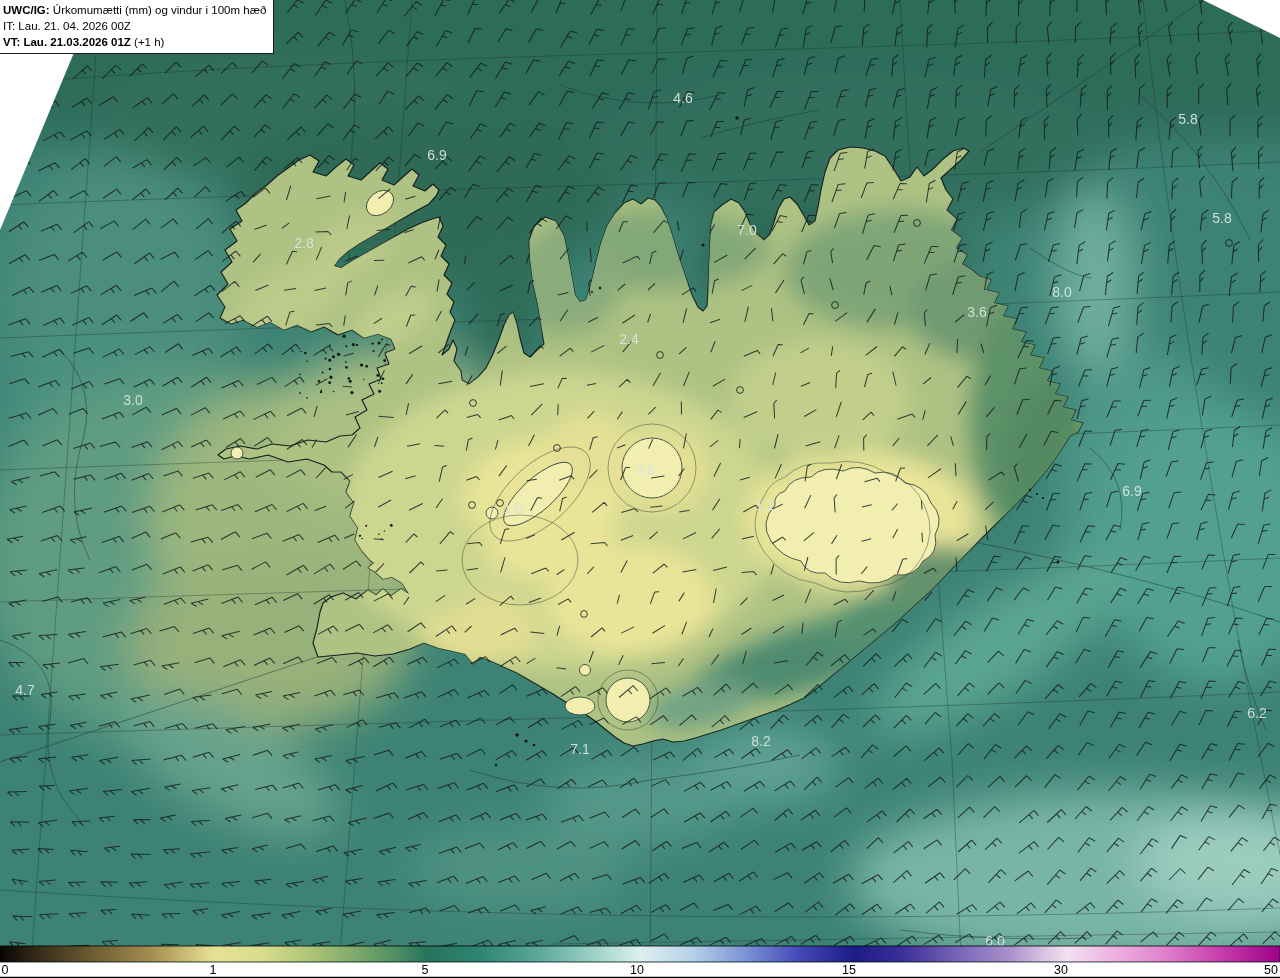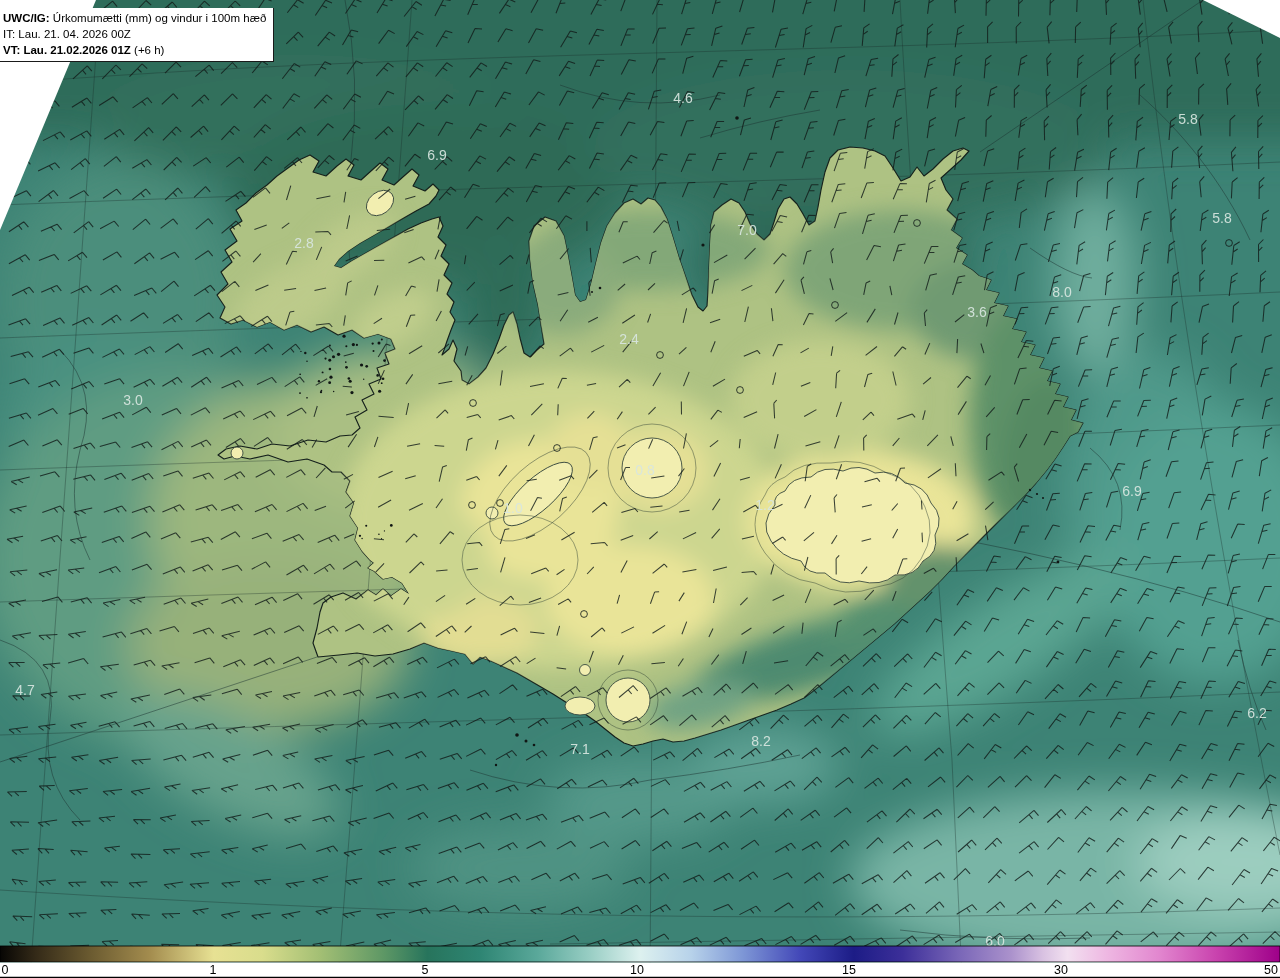--- a/index.html
+++ b/index.html
@@ -1,18 +1,18 @@
 <!DOCTYPE html>
 <html><head>
 <meta charset="utf-8">
 <style>
   html,body{margin:0;padding:0;background:#fff;width:1280px;height:978px;overflow:hidden;}
   #stage{position:relative;width:1280px;height:978px;font-family:"Liberation Sans",sans-serif;}
   #mapsvg{position:absolute;left:0;top:0;}
-  #titlebox{position:absolute;left:0;top:8px;background:#fff;border-right:1px solid #1a1a1a;border-bottom:1px solid #1a1a1a;
+  #titlebox{position:absolute;left:0;top:0;background:#fff;border-right:1px solid #1a1a1a;border-bottom:1px solid #1a1a1a;
     padding:2px 7px 3px 3px;font-size:11.5px;line-height:16px;color:#000;white-space:nowrap;}
   #titlebox b{font-weight:bold;}
 </style>
 </head>
 <body>
 <div id="stage">
 
 <svg id="mapsvg" width="1280" height="978" viewBox="0 0 1280 978">
   <defs>
     <filter id="soft" x="-40%" y="-40%" width="180%" height="180%">
@@ -272,15 +272,15 @@
         <text x="637" y="974">10</text>
         <text x="849" y="974">15</text>
         <text x="1061" y="974">30</text>
         <text x="1271" y="974">50</text>
       </g>
 </svg>
 
 <div id="titlebox">
   <div><b>UWC/IG:</b><span> Úrkomumætti (mm) og vindur i 100m hæð</span></div>
   <div><span>IT: Lau. 21. 04. 2026 00Z</span></div>
-  <div><b>VT: Lau. 21.02.2026 01Z</b><span> (+6 h)</span></div>
+  <div><b>VT: Lau. 21.03.2026 01Z</b><span> (+1 h)</span></div>
 </div>
 </div>
 
 </body></html>

